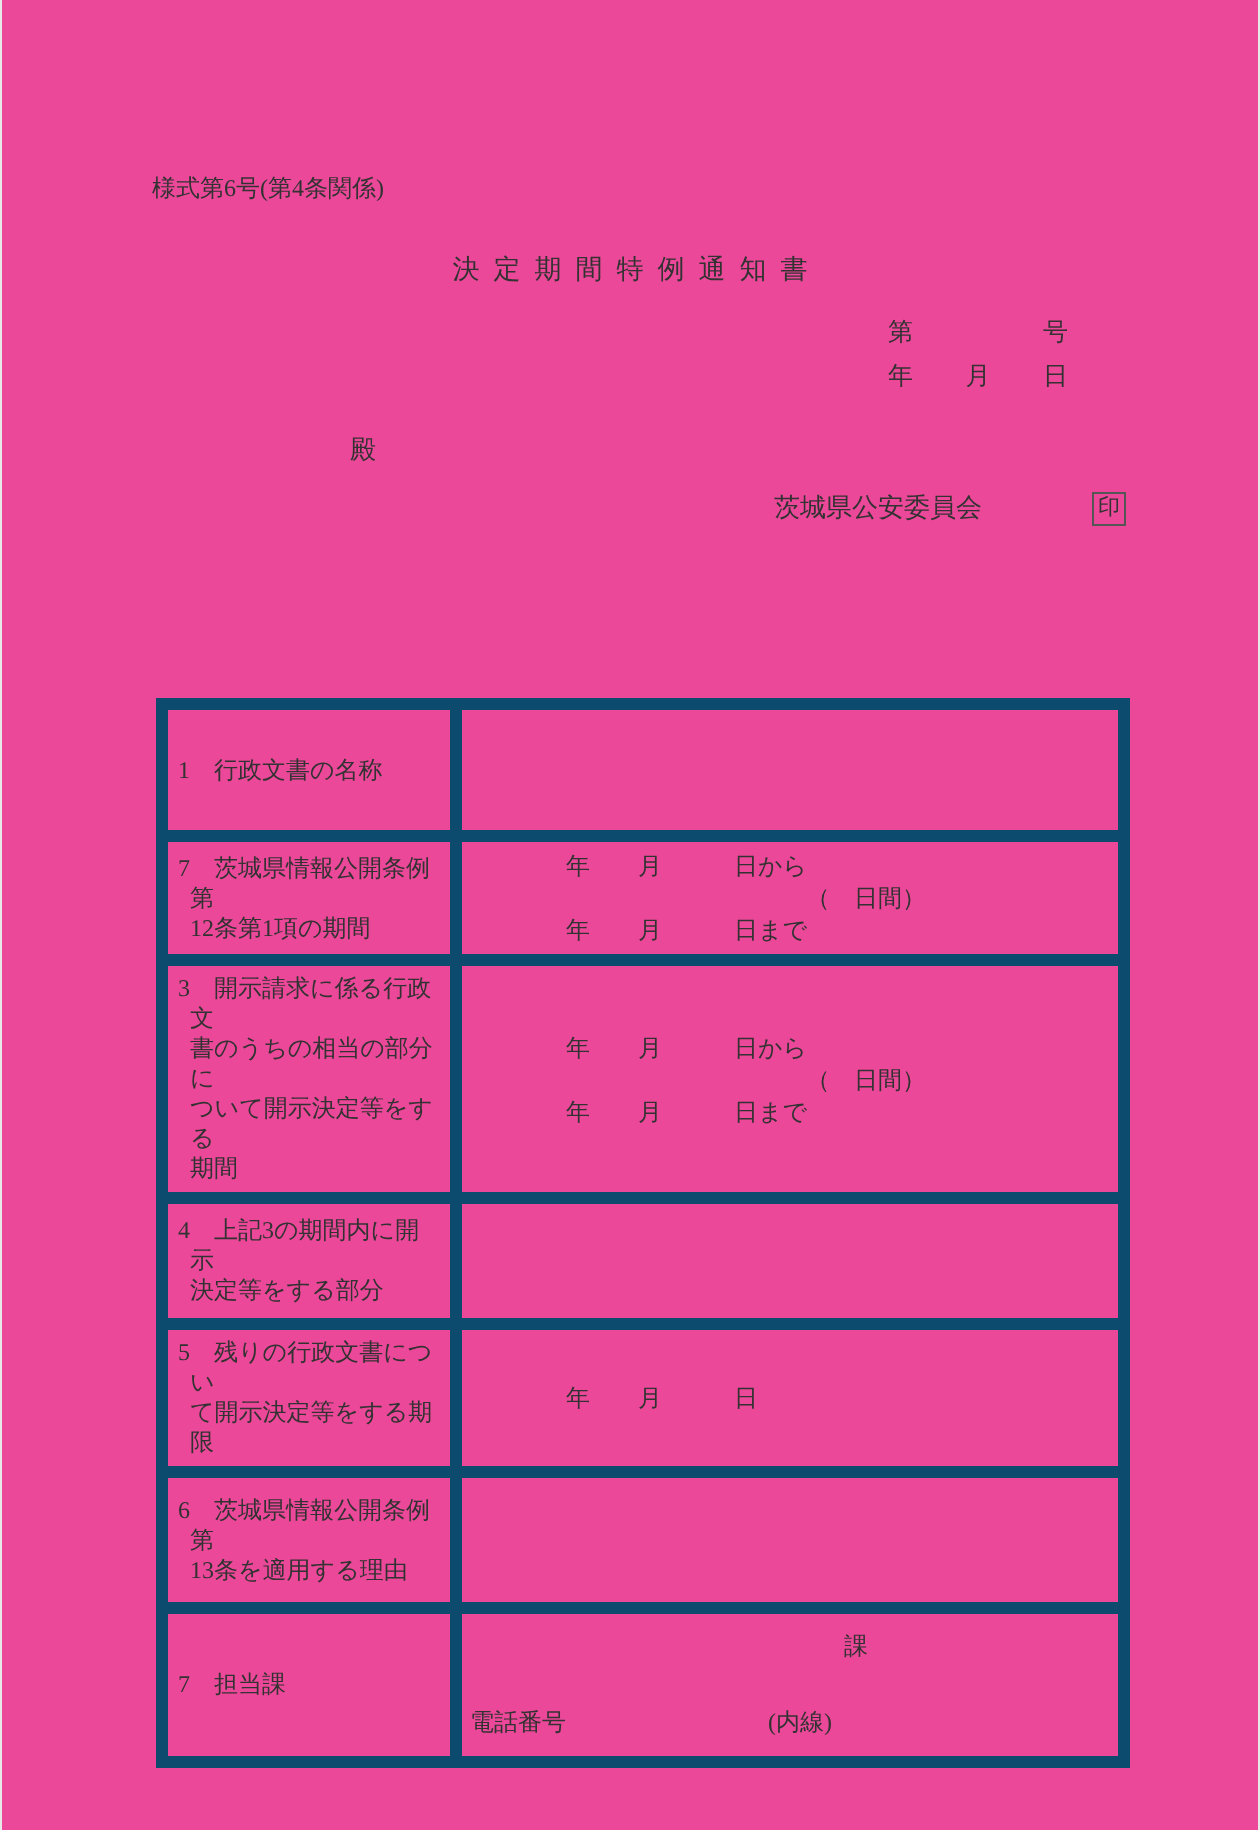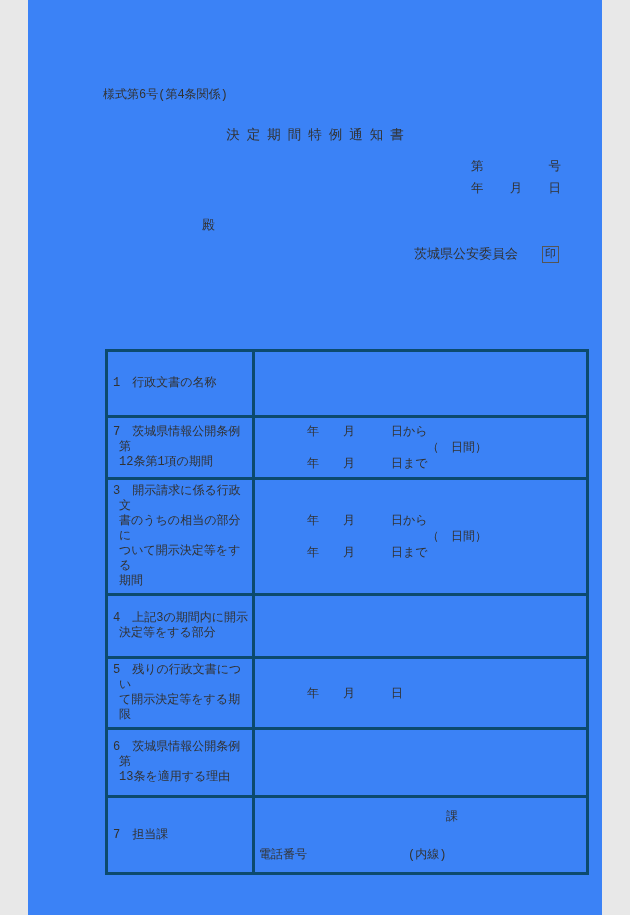--- a/index.html
+++ b/index.html
@@ -1,62 +1,62 @@
 <!DOCTYPE html>
 <html><head>
 <meta charset="utf-8">
 <style>
   html, body { margin:0; padding:0; background:#e8e8e8; }
   .page {
     position:relative;
-    width:574px; height:915px;
+    width:628px; height:915px;
     margin:0 auto;
-    background:#3b82f6;
-    font-family:Liberation Mono, monospace;
+    background:#ec4899;
+    font-family:Liberation Serif, serif;
     color:#323232;
     overflow:hidden;
   }
   .form-number { position:absolute; left:75px; top:86px; font-size:12px; white-space:pre; }
   .doc-title {
     position:absolute; left:0; right:0; top:126px;
     text-align:center; font-size:13.5px;
     letter-spacing:7px; text-indent:7px;
     white-space:pre;
   }
   .number-line {
     position:absolute; left:443px; top:158px; width:90px;
     display:flex; justify-content:space-between; font-size:12.5px;
   }
   .date-line {
     position:absolute; left:443px; top:180px; width:90px;
     display:flex; justify-content:space-between; font-size:12.5px;
   }
   .addressee { position:absolute; left:174px; top:216px; font-size:13px; }
-  .issuer-row { position:absolute; left:386px; top:245px; font-size:13px; display:flex; align-items:flex-end; }
+  .issuer-row { position:absolute; left:386px; top:245px; font-size:13px; display:flex; align-items:flex-end;gap:31px; }
   .seal-box {
     margin-left:24px;
     border:1px solid #555;
     font-size:11px; line-height:1;
     padding:2px 2px;
   }
   .body-para {
     position:absolute; left:75px; top:283px; width:500px;
     font-size:12px; line-height:21px;
   }
   .body-line { white-space:pre; }
   .body-line.indent1 { padding-left:33px; }
 
   .form-table {
     position:absolute; left:77px; top:349px;
     width:481px;
     border-collapse:collapse; table-layout:fixed;
     font-size:12px;
   }
   .form-table td {
-    border:3px solid #0c4a6e;
+    border:6px solid #0c4a6e;
     vertical-align:middle;
     padding:0;
     overflow:hidden;
   }
   col.c1 { width:147px; }
   col.c2 { width:334px; }
   tr.r1 { height:66px; }
   tr.r2 { height:62px; }
   tr.r3 { height:81px; }
   tr.r4 { height:63px; }

